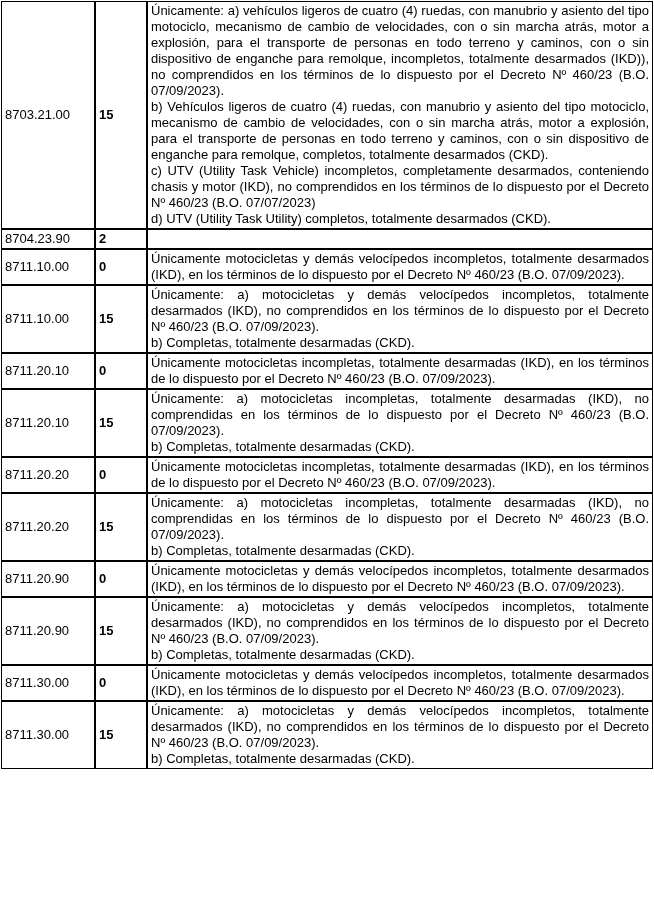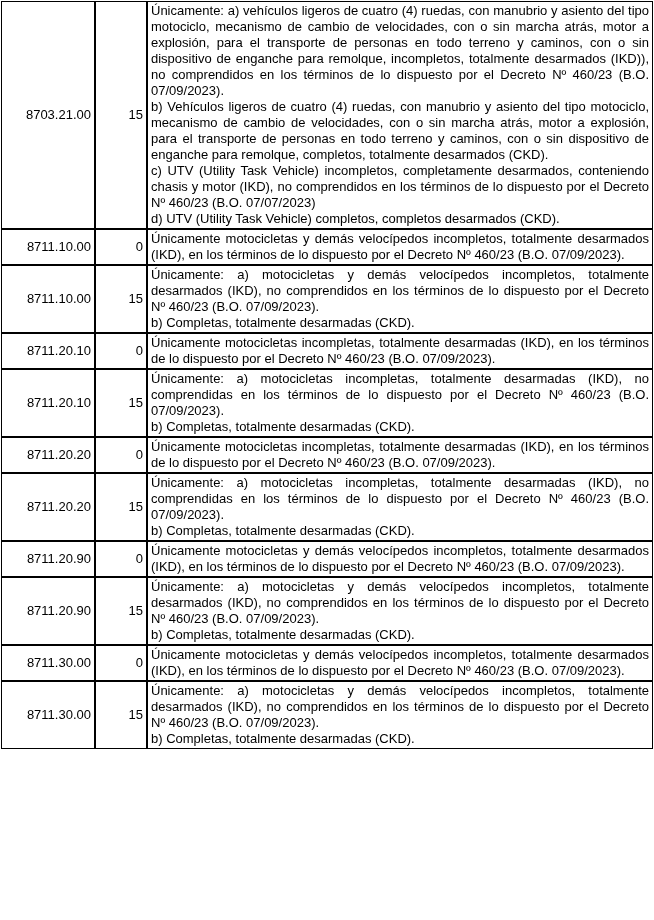--- a/index.html
+++ b/index.html
@@ -29,27 +29,28 @@
   }
   table.tariff td {
     border: 1px solid #000000;
     vertical-align: middle;
     padding: 1px 3px;
     line-height: 16px;
     overflow: hidden;
   }
   td.code-cell {
     width: 86px;
-    text-align: right;
+    text-align: left;
     white-space: nowrap;
   }
   td.rate-cell {
     width: 44px;
-    text-align: right;
+    text-align: left;
     white-space: nowrap;
+    font-weight: bold;
   }
   td.description-cell {
     text-align: justify;
     text-justify: inter-word;
     padding: 1px 5px 1px 5px;
   }
   td.description-cell .para {
     text-align: justify;
   }
   td.description-cell .para:last-child {
@@ -62,24 +63,29 @@
 <div class="page">
   <table class="tariff">
     <tbody>
   <tr>
     <td class="code-cell">8703.21.00</td>
     <td class="rate-cell">15</td>
     <td class="description-cell">
             <div class="para">Únicamente: a) vehículos ligeros de cuatro (4) ruedas, con manubrio y asiento del tipo motociclo, mecanismo de cambio de velocidades, con o sin marcha atrás, motor a explosión, para el transporte de personas en todo terreno y caminos, con o sin dispositivo de enganche para remolque, incompletos, totalmente desarmados (IKD)), no comprendidos en los términos de lo dispuesto por el Decreto Nº 460/23 (B.O. 07/09/2023).</div>
             <div class="para">b) Vehículos ligeros de cuatro (4) ruedas, con manubrio y asiento del tipo motociclo, mecanismo de cambio de velocidades, con o sin marcha atrás, motor a explosión, para el transporte de personas en todo terreno y caminos, con o sin dispositivo de enganche para remolque, completos, totalmente desarmados (CKD).</div>
             <div class="para">c) UTV (Utility Task Vehicle) incompletos, completamente desarmados, conteniendo chasis y motor (IKD), no comprendidos en los términos de lo dispuesto por el Decreto Nº 460/23 (B.O. 07/07/2023)</div>
-            <div class="para">d) UTV (Utility Task Vehicle) completos, completos desarmados (CKD).</div>
+            <div class="para">d) UTV (Utility Task Utility) completos, totalmente desarmados (CKD).</div>
           </td>
   </tr>
 
+  <tr>
+    <td class="code-cell">8704.23.90</td>
+    <td class="rate-cell">2</td>
+    <td class="description-cell"></td>
+  </tr>
 
 
   <tr>
     <td class="code-cell">8711.10.00</td>
     <td class="rate-cell">0</td>
     <td class="description-cell">
             <div class="para">Únicamente motocicletas y demás velocípedos incompletos, totalmente desarmados (IKD), en los términos de lo dispuesto por el Decreto Nº 460/23 (B.O. 07/09/2023).</div>
           </td>
   </tr>
 

